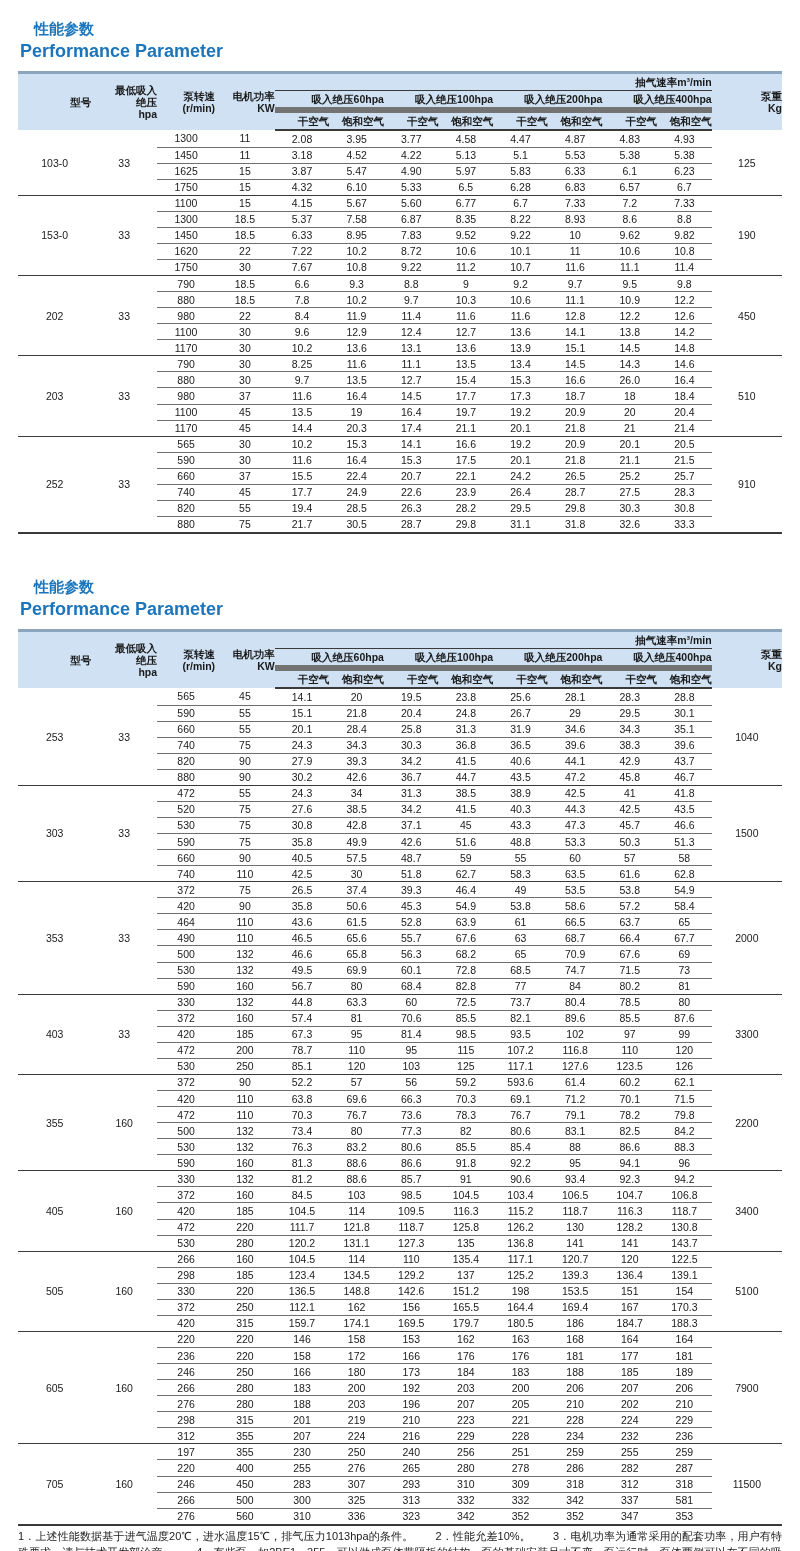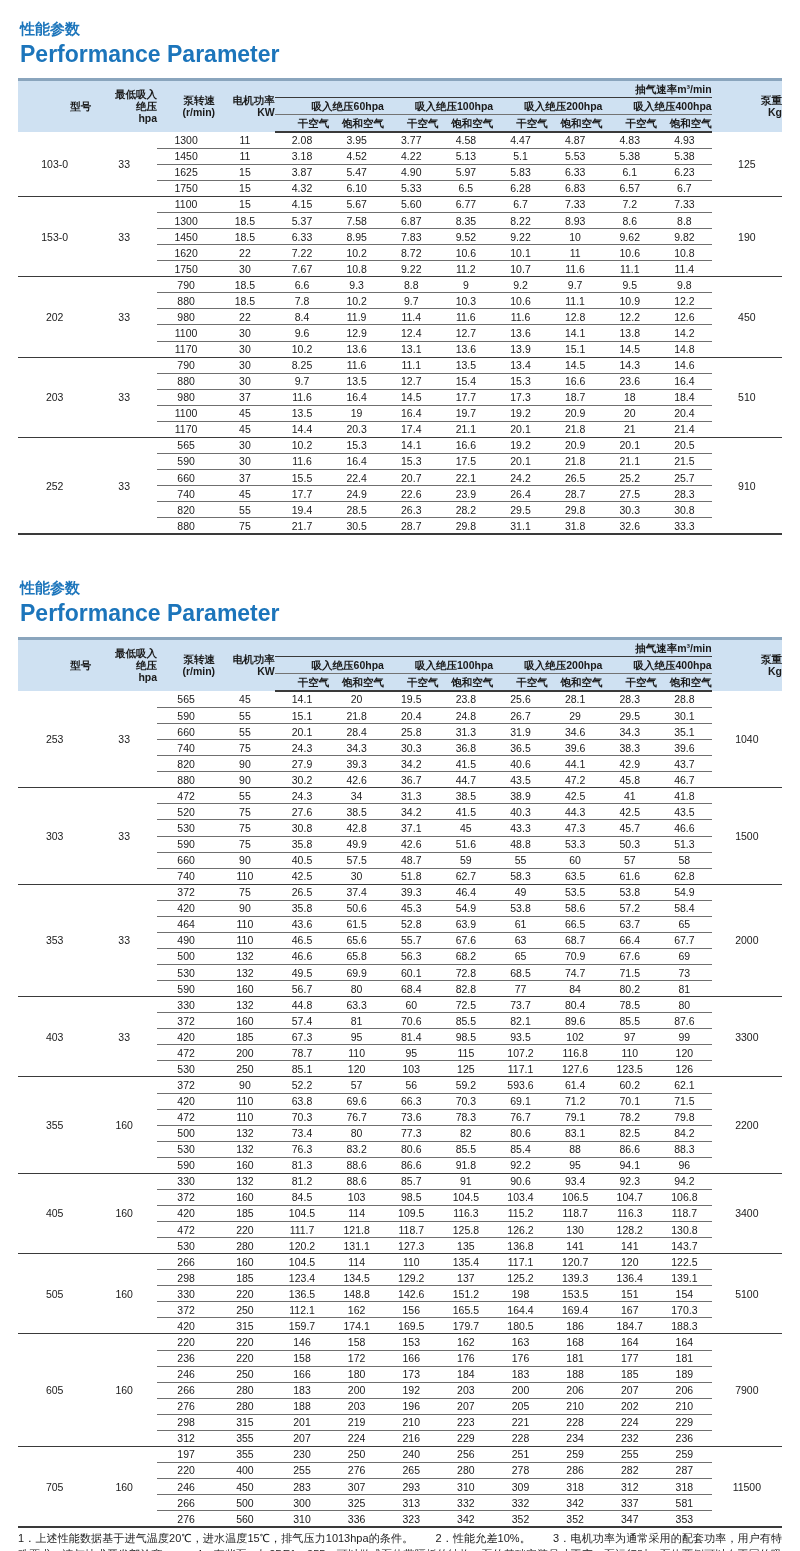--- a/index.html
+++ b/index.html
@@ -5,37 +5,37 @@
   html,body { margin:0; padding:0; background:#ffffff; }
   .doc {
     width:800px; box-sizing:border-box;
     padding:20px 18px 10px 18px;
     font-family:"Liberation Sans", sans-serif;
     color:#1a1a1a;
   }
   .section { margin:0; }
   .section + .section { margin-top:44px; }
   .section-title { margin:0 0 9px 2px; color:#1c75bb; }
-  .title-zh { font-size:15px; font-weight:bold; line-height:1.25; }
-  .title-en { font-size:23px; font-weight:bold; line-height:1.25; margin-top:1px; }
+  .title-zh { font-size:15px; font-weight:bold; line-height:1.25;margin-left:14px; }
+  .title-en { font-size:18px; font-weight:bold; line-height:1.25; margin-top:1px; }
 
   table.perf {
     width:100%; border-collapse:collapse; table-layout:fixed;
     font-size:10.5px; line-height:1.15;
     border-top:3px solid #8aa5bd;
     border-bottom:2px solid #3a3a3a;
   }
   table.perf thead { background:#cfe1f2; }
   table.perf th {
     font-weight:bold; text-align:right; vertical-align:middle;
     padding:2px 0; white-space:pre-line;
   }
   table.perf thead tr.sub-row th { border-bottom:2px solid #3a3a3a; }
   table.perf th.rate-header  { border-bottom:1px solid #3a3a3a; }
-  table.perf th.group-header { border-bottom:1px solid #737373; }
+  table.perf th.group-header { border-bottom:6px solid #737373; }
   table.perf td {
     text-align:center; vertical-align:middle; padding:1.5px 0;
   }
   table.perf td.rb { border-bottom:1px solid #6f6f6f; }
   table.perf tbody + tbody { border-top:1.5px solid #3a3a3a; }
 
   .footnotes { margin-top:3px; }
   .footnote-zh {
     font-size:11px; line-height:1.45; text-align:justify;
     white-space:pre-wrap; margin:3px 0 4px 0;
@@ -300,21 +300,21 @@
           </tr>
           <tr>
             <td class="rb">880</td>
             <td class="rb">30</td>
             <td class="rb">9.7</td>
             <td class="rb">13.5</td>
             <td class="rb">12.7</td>
             <td class="rb">15.4</td>
             <td class="rb">15.3</td>
             <td class="rb">16.6</td>
-            <td class="rb">23.6</td>
+            <td class="rb">26.0</td>
             <td class="rb">16.4</td>
           </tr>
           <tr>
             <td class="rb">980</td>
             <td class="rb">37</td>
             <td class="rb">11.6</td>
             <td class="rb">16.4</td>
             <td class="rb">14.5</td>
             <td class="rb">17.7</td>
             <td class="rb">17.3</td>

